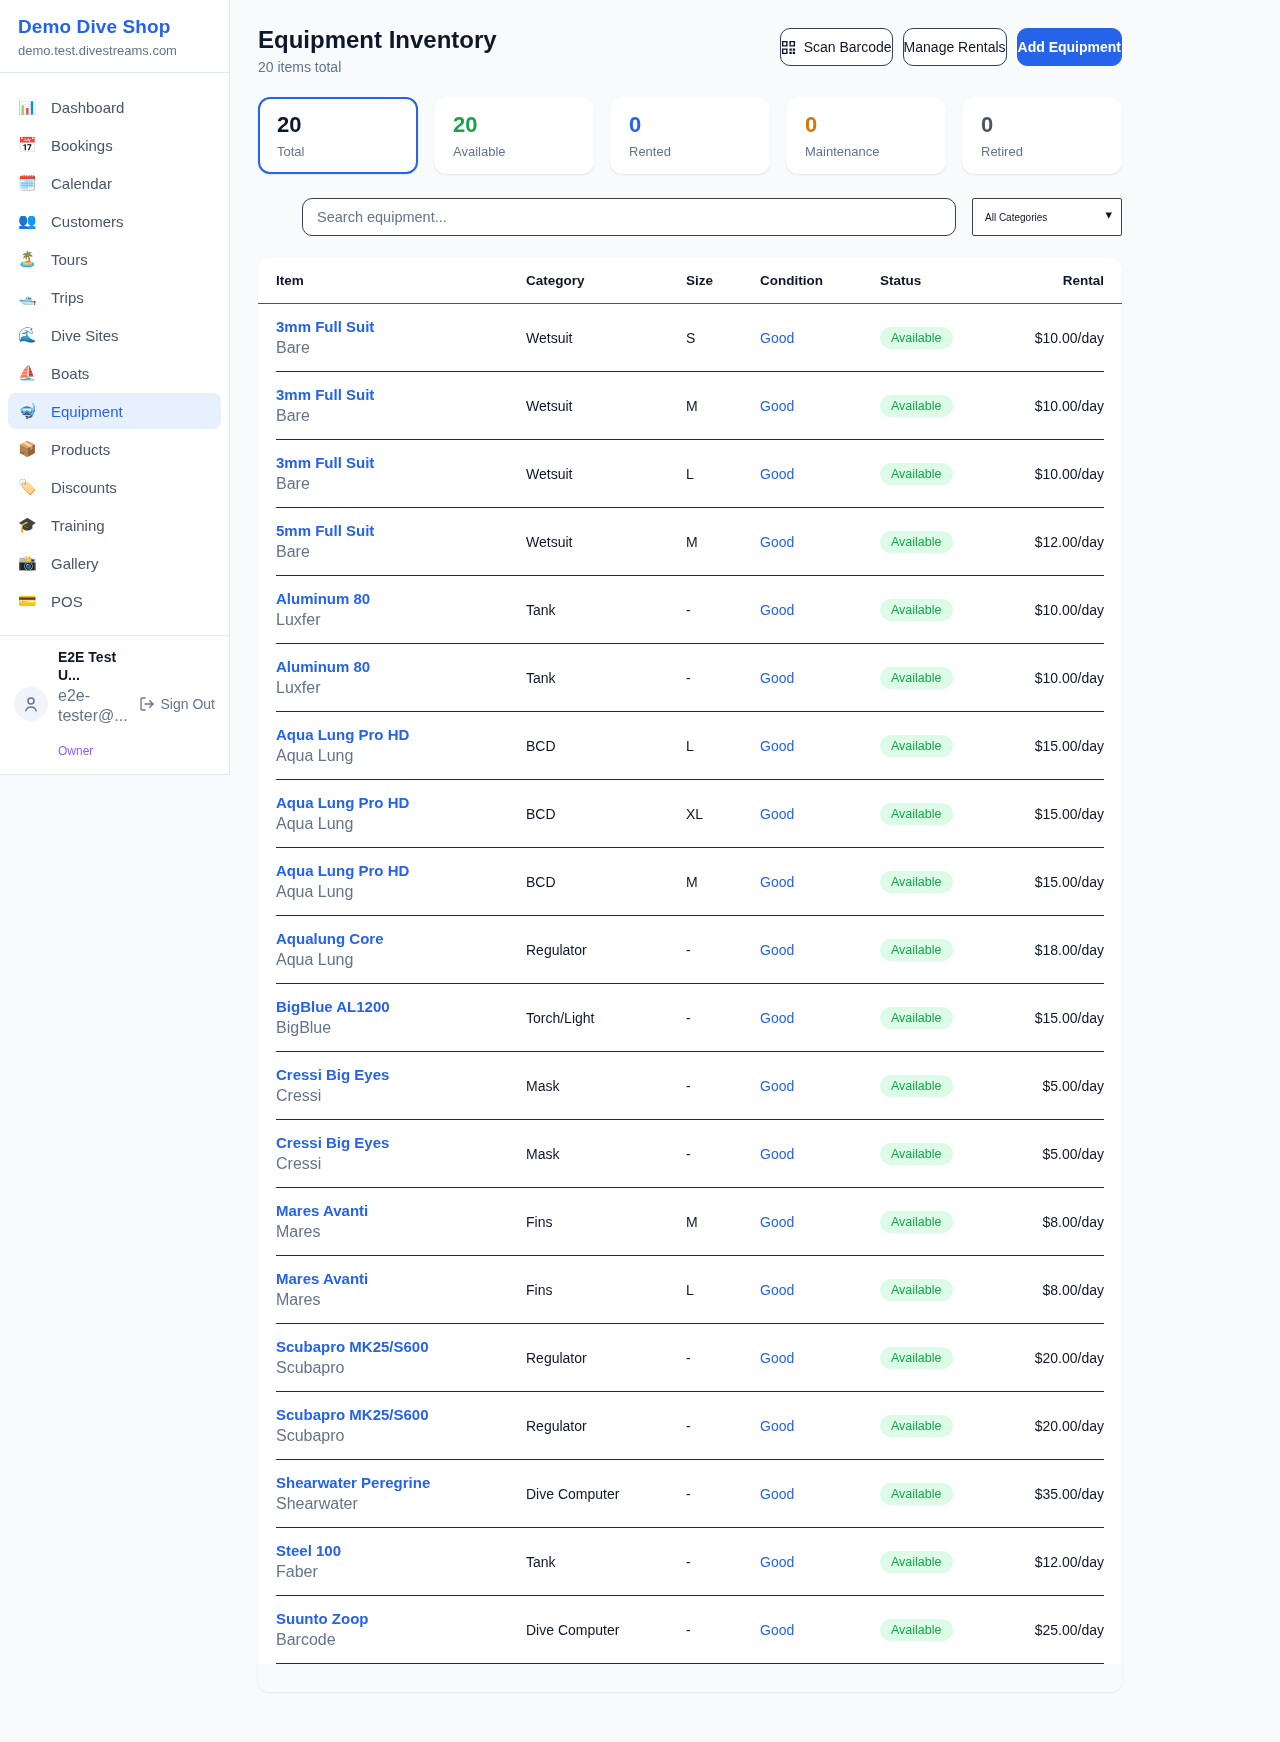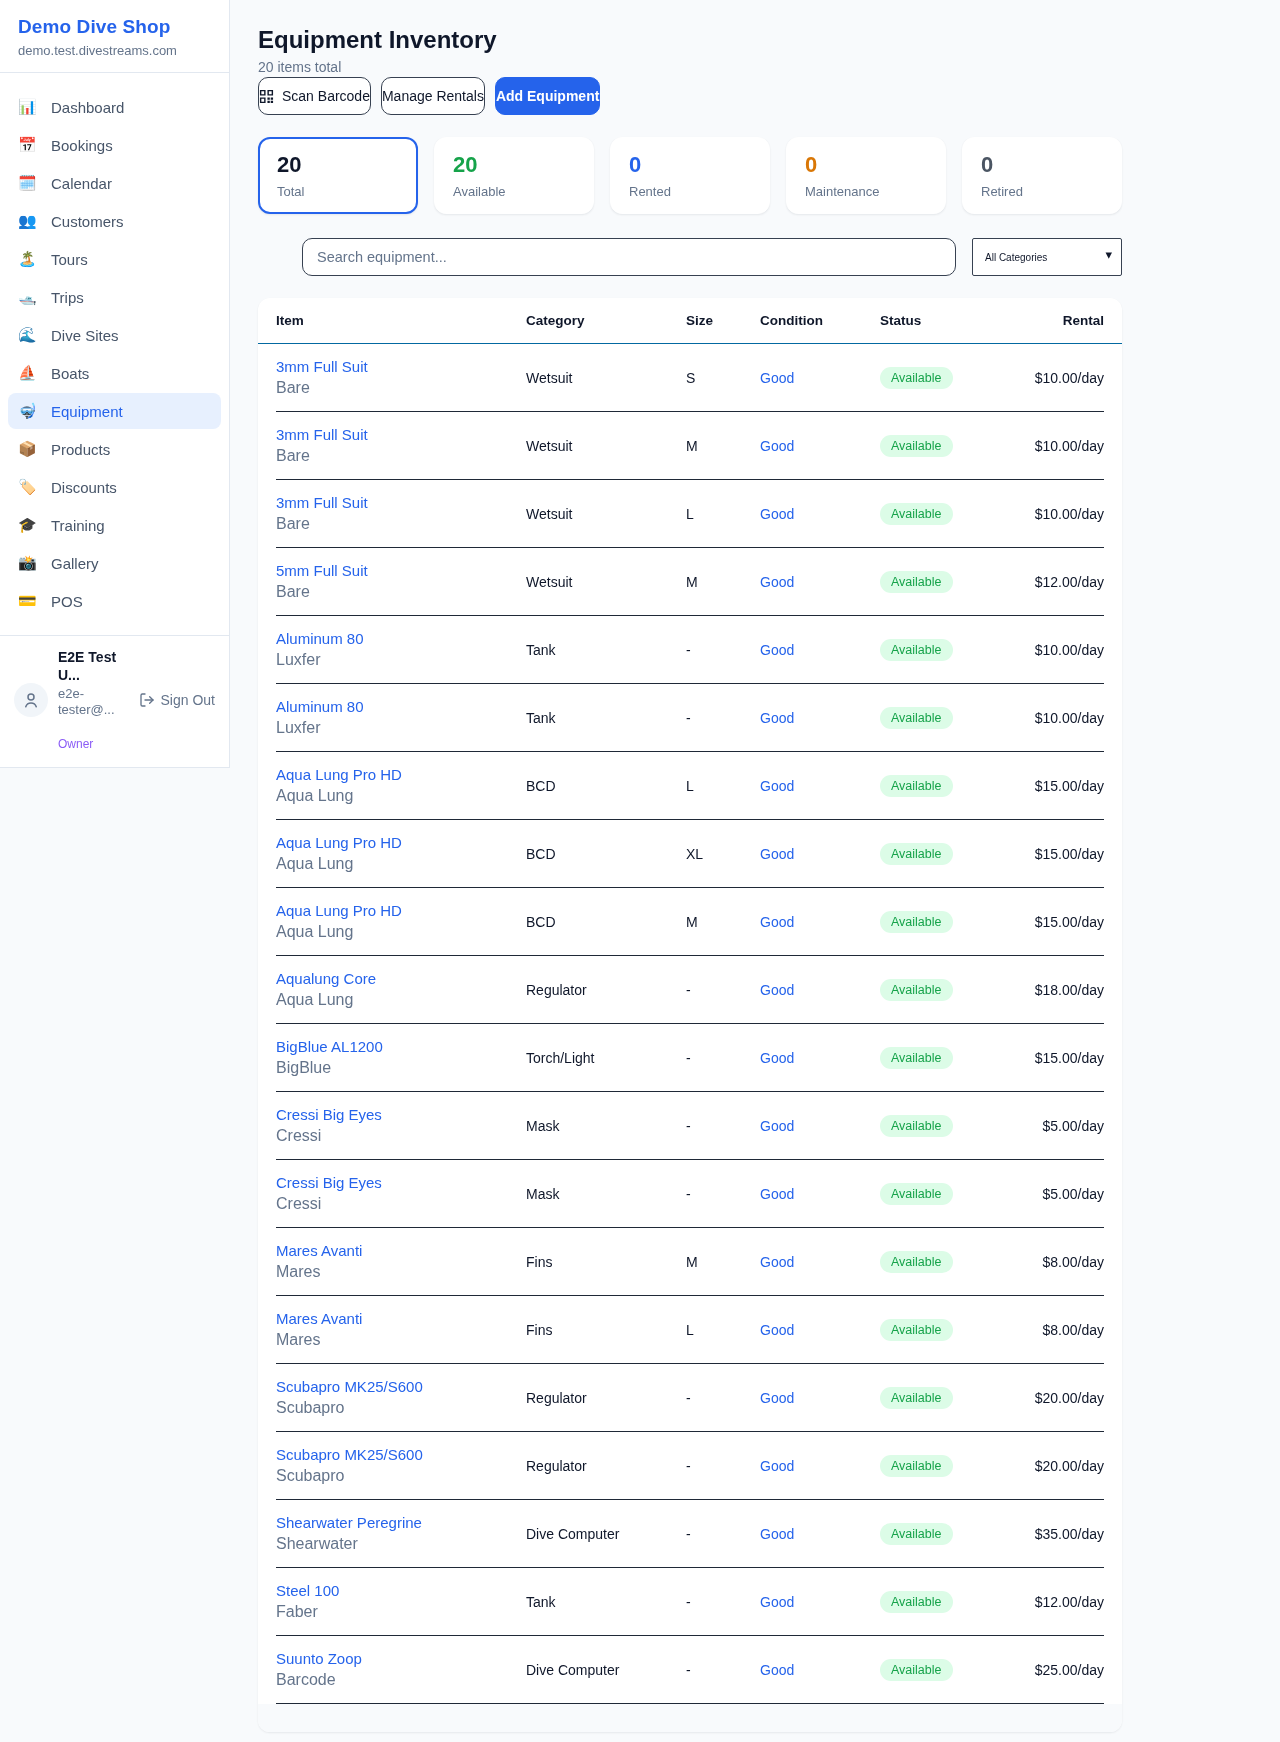--- a/index.html
+++ b/index.html
@@ -18,30 +18,30 @@
   .nav { padding:14px 8px; }
   .nav-item { display:flex; align-items:center; gap:13px; padding:9px 10px;
     margin:2px 0; border-radius:8px; font-size:15px; color:#475569; cursor:pointer; }
   .nav-item.active { background:#e7f0fe; color:#2563eb; font-weight:500; }
   .nav-icon { width:20px; text-align:center; font-size:15px; flex:0 0 20px; }
   .user-row { display:flex; align-items:center; gap:10px; padding:13px 14px 15px; }
   .avatar { width:34px; height:34px; border-radius:50%; background:#f1f5f9;
     display:flex; align-items:center; justify-content:center; flex:0 0 34px; }
   .user-info { flex:1; min-width:0; line-height:1.25; }
   .user-name { font-size:14px; font-weight:700; color:#0f172a; }
-  .user-email { font-size:13px; color:#64748b; margin-top:2px; }
+  .user-email { font-size:16px; color:#64748b; margin-top:2px; }
   .user-role { font-size:12px; color:#8b5cf6; margin-top:18px; }
   .signout { display:flex; align-items:center; gap:6px; background:none; border:none;
     color:#64748b; font-size:14px; font-family:inherit; cursor:pointer; white-space:nowrap; }
 
   
   .main { flex:1; padding:26px 0 30px 28px; }
   .content { width:864px; }
 
-  .page-header { display:flex; justify-content:space-between; align-items:flex-start;flex-direction:column; }
+  .page-header { display:flex; justify-content:space-between; align-items:flex-start; }
   .page-title { font-size:24px; font-weight:800; color:#0f172a; }
   .page-subtitle { font-size:14px; color:#64748b; margin-top:5px; }
   .header-actions { display:flex; gap:10px; margin-top:2px; }
   .btn { height:38px; display:inline-flex; align-items:center; gap:8px; padding:0 0;
     border-radius:10px; font-size:14px; font-family:inherit; cursor:pointer;
     background:#fff; border:1px solid #374151; color:#0f172a; }
   .btn-primary { background:#2563eb; border-color:#2563eb; color:#fff; font-weight:600; }
 
   .stats { display:flex; gap:16px; margin-top:22px; }
   .stat-card { flex:1; background:#fff; border-radius:12px; padding:14px 18px;
@@ -63,21 +63,21 @@
 
   
   .table-card { background:#fff; border-radius:12px; margin-top:22px; overflow:hidden;
     box-shadow:0 1px 2px rgba(15,23,42,.08); }
   .tgrid { display:grid; grid-template-columns:250px 160px 74px 120px 110px 1fr;
     align-items:center; margin:0 18px; }
   .thead { border-bottom:1px solid #0369a1; }
   .th { font-size:13.5px; font-weight:700; color:#0f172a; padding:15px 0; }
   .th.right, .cell.right { text-align:right; }
   .trow { border-bottom:1px solid #1f2937; min-height:68px; padding:12px 0; }
-  .item-link { font-size:15px; font-weight:400; color:#2563eb; cursor:pointer; }
+  .item-link { font-size:15px; font-weight:700; color:#2563eb; cursor:pointer; }
   .item-brand { font-size:16px; color:#64748b; margin-top:4px; }
   .cell { font-size:14px; color:#0f172a; }
   .condition-link { font-size:14px; color:#2563eb; font-weight:500; cursor:pointer; }
   .status-badge { display:inline-block; padding:4px 11px; border-radius:999px;
     font-size:12.5px; font-weight:500; }
   .rental { font-weight:500; }
   .table-footer { height:28px; background:#f8fafc; }
 </style>
 </head>
 <body>

